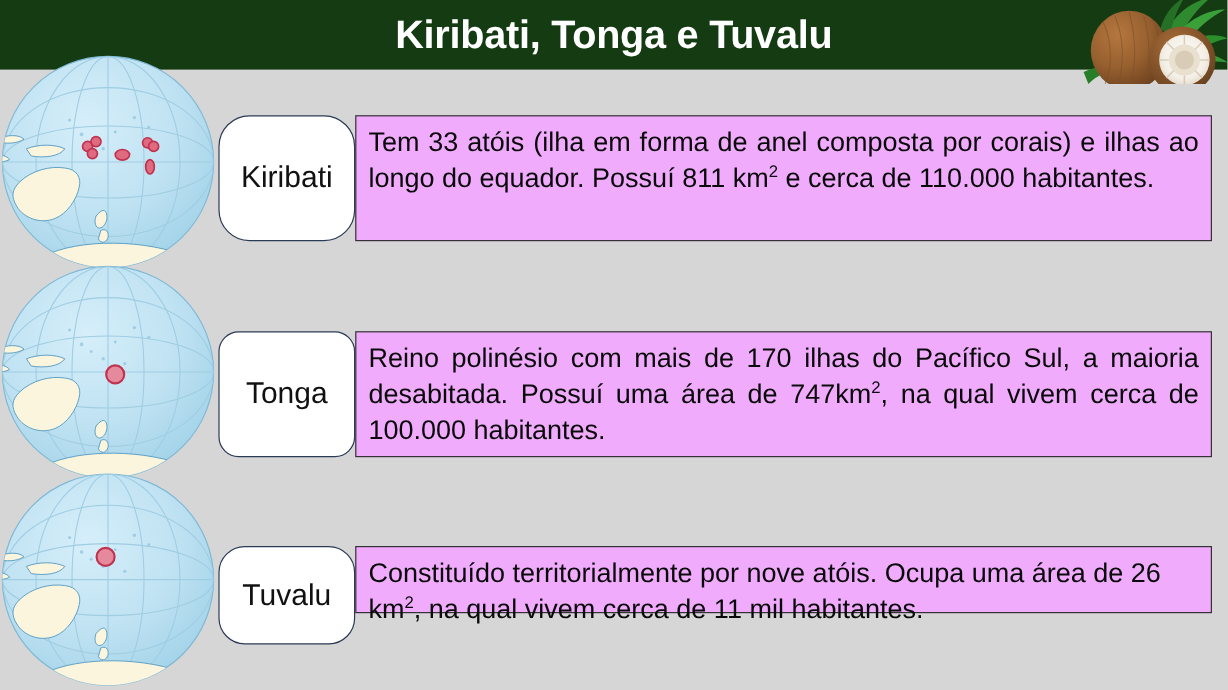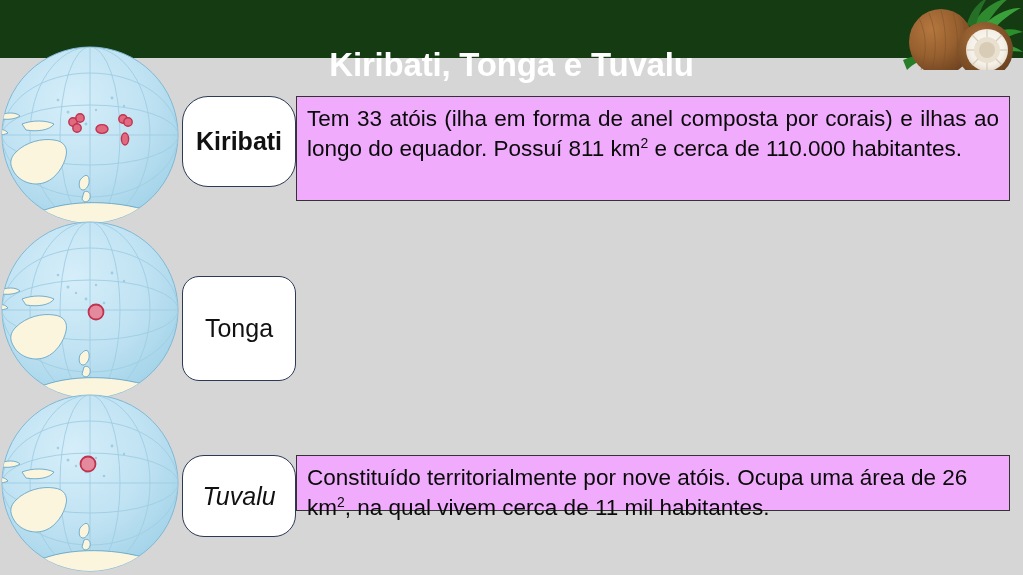--- a/index.html
+++ b/index.html
@@ -32,21 +32,20 @@
     width: 1023px;
     height: 58px;
     line-height: 58px;
     text-align: center;
     color: #ffffff;
     font-size: 33px;
     font-weight: bold;
     letter-spacing: -0.2px;
     z-index: 8;
     white-space: nowrap;
-    margin-top: 36px;
   }
   #coconut-image {
     position: absolute;
     right: 0px;
     top: 0px;
     width: 130px;
     height: 70px;
     z-index: 9;
     overflow: hidden;
   }
@@ -80,23 +79,23 @@
     top: 0;
     width: 114px;
     background: #ffffff;
     border: 1.6px solid #2b3a55;
     border-radius: 26px;
     box-sizing: border-box;
     display: flex;
     align-items: center;
     justify-content: center;
   }
-  #row-kiribati .label-box { height: 91px; font-weight: bold; }
+  #row-kiribati .label-box { height: 105px; }
   #row-tonga    .label-box { height: 105px; border-radius: 17px; }
-  #row-tuvalu   .label-box { height: 82px;  border-radius: 22px; font-style: italic; }
+  #row-tuvalu   .label-box { height: 82px;  border-radius: 22px; }
 
   .label-text {
     font-size: 25px;
     color: #111111;
     white-space: nowrap;
   }
 
   .desc-box {
     position: absolute;
     left: 296px;
@@ -342,20 +341,23 @@
   </div>
   <div class="desc-box">
     <p class="desc-text"><span>Tem 33 atóis (ilha em forma de anel composta por corais) e ilhas ao longo do equador. Possuí 811 km</span><sup>2</sup><span> e cerca de 110.000 habitantes.</span></p>
   </div>
 </div>
 
 <div class="row" id="row-tonga">
   <div class="label-box">
     <span class="label-text">Tonga</span>
   </div>
+  <div class="desc-box">
+    <p class="desc-text"><span>Reino polinésio com mais de 170 ilhas do Pacífico Sul, a maioria desabitada. Possuí uma área de 747km</span><sup>2</sup><span>, na qual vivem cerca de 100.000 habitantes.</span></p>
+  </div>
 </div>
 
 <div class="row" id="row-tuvalu">
   <div class="label-box">
     <span class="label-text">Tuvalu</span>
   </div>
   <div class="desc-box">
     <p class="desc-text"><span>Constituído territorialmente por nove atóis. Ocupa uma área de 26 km</span><sup>2</sup><span>, na qual vivem cerca de 11 mil habitantes.</span></p>
   </div>
 </div>

